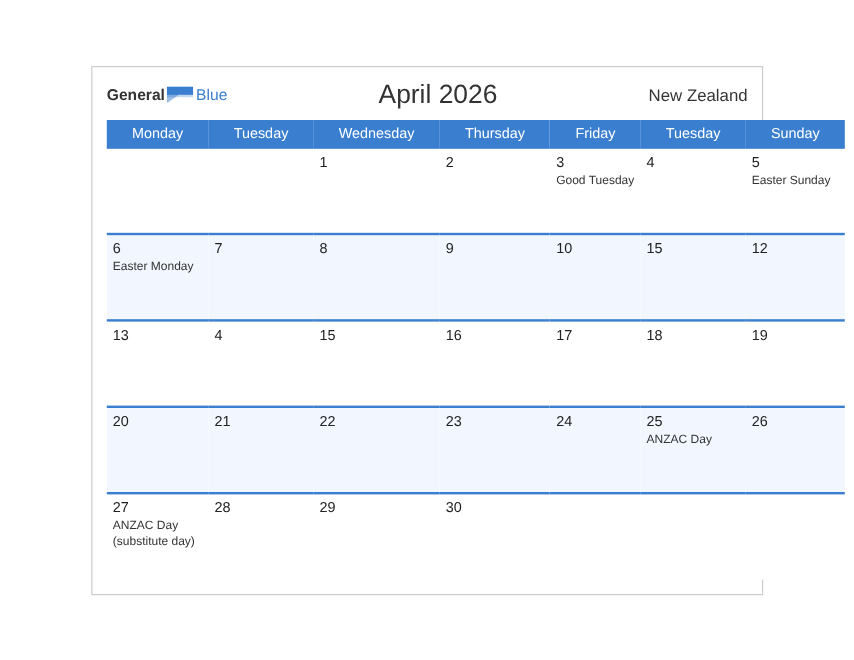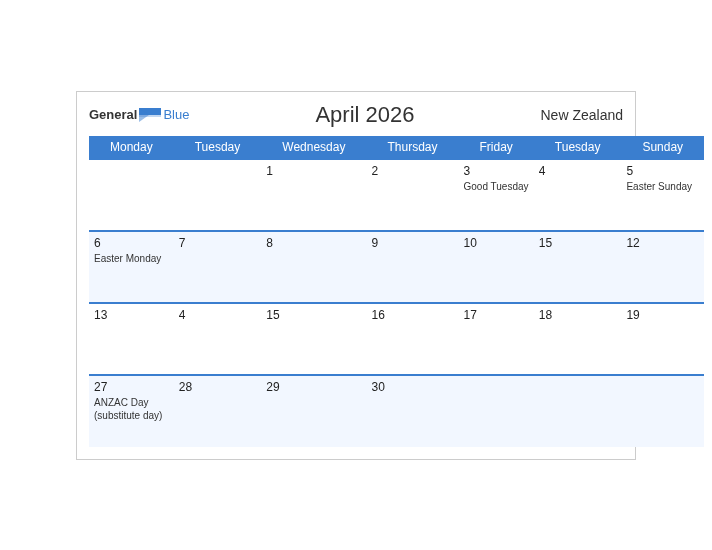--- a/index.html
+++ b/index.html
@@ -189,20 +189,44 @@
           </td>
           <td>
             <span class="day-num">18</span>
           </td>
           <td>
             <span class="day-num">19</span>
           </td>
         </tr>
         <tr>
           <td>
+            <span class="day-num">20</span>
+          </td>
+          <td>
+            <span class="day-num">21</span>
+          </td>
+          <td>
+            <span class="day-num">22</span>
+          </td>
+          <td>
+            <span class="day-num">23</span>
+          </td>
+          <td>
+            <span class="day-num">24</span>
+          </td>
+          <td>
+            <span class="day-num">25</span>
+            <span class="day-event">ANZAC Day</span>
+          </td>
+          <td>
+            <span class="day-num">26</span>
+          </td>
+        </tr>
+        <tr>
+          <td>
             <span class="day-num">27</span>
             <span class="day-event">ANZAC Day
 (substitute day)</span>
           </td>
           <td>
             <span class="day-num">28</span>
           </td>
           <td>
             <span class="day-num">29</span>
           </td>

